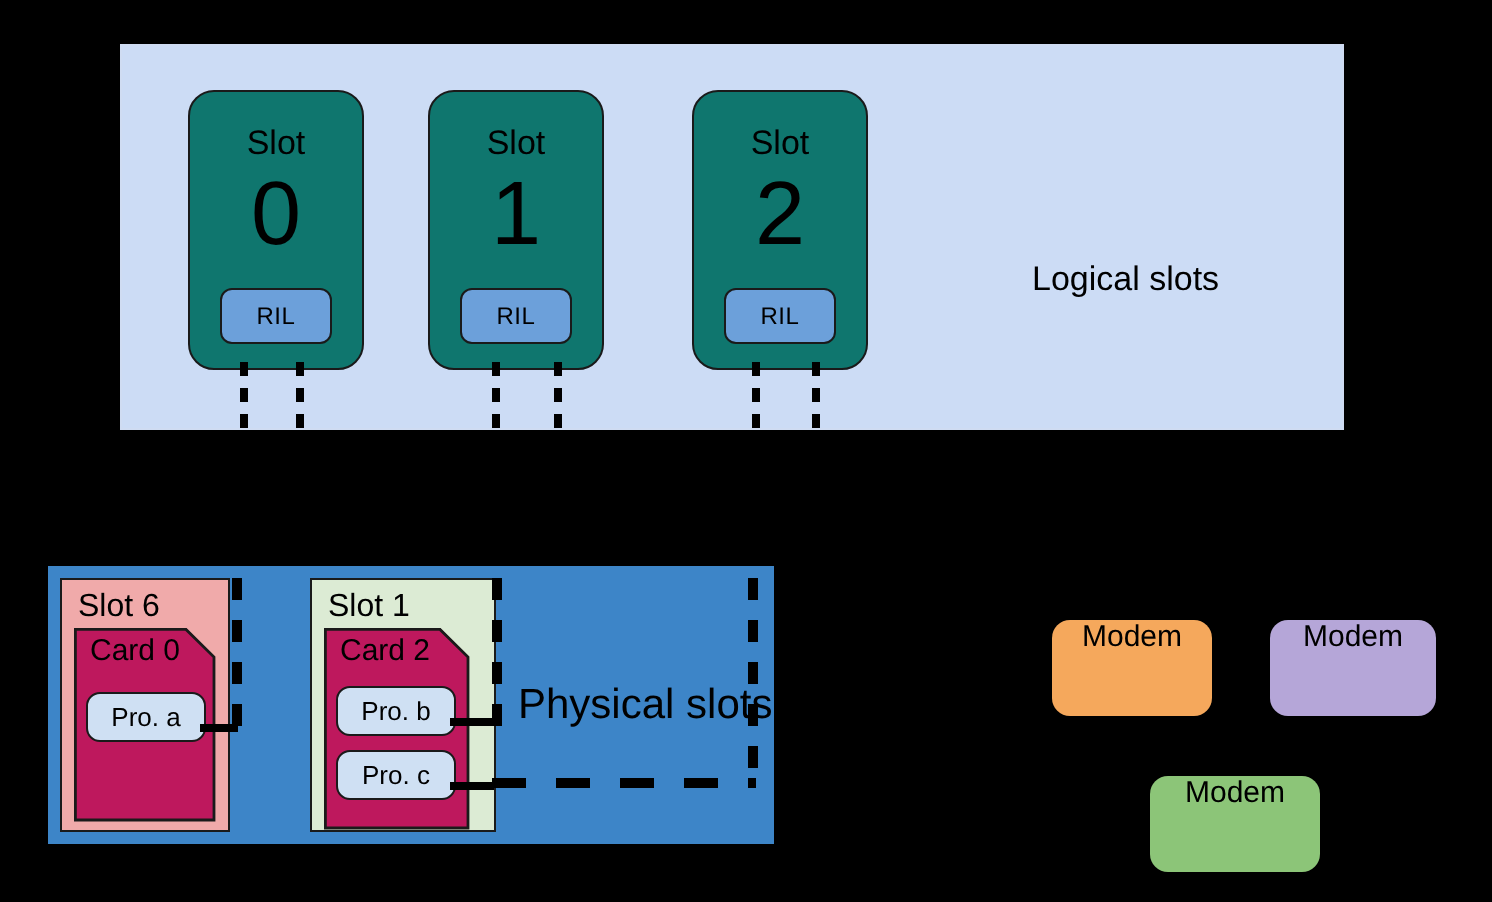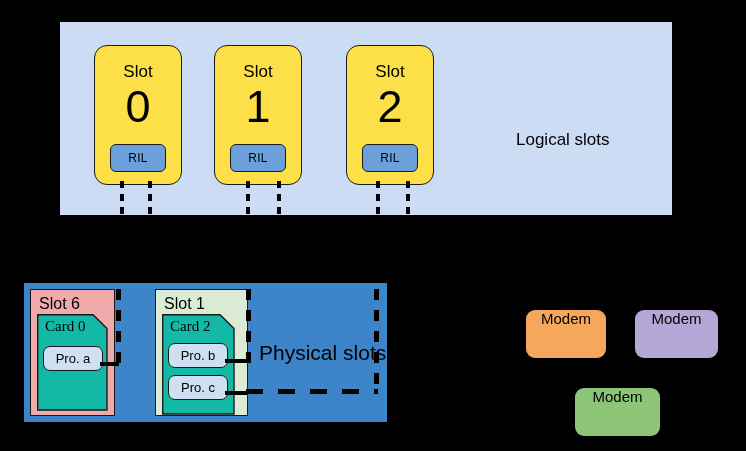--- a/index.html
+++ b/index.html
@@ -5,21 +5,21 @@
   html,body{margin:0;padding:0;background:#000;}
   body{width:746px;height:451px;overflow:hidden;
        font-family:"Liberation Sans","DejaVu Sans",sans-serif;color:#000;}
   #stage{position:relative;width:746px;height:451px;background:#000;}
 
   .abs{position:absolute;box-sizing:border-box;}
 
   
   #logical-panel{left:60px;top:22px;width:612px;height:193px;
                  background:#ccdcf5;border:1px solid #cfdcf2;}
-  .slot-card{background:#fde047;border:1.4px solid #1a1a1a;border-radius:13px;}
+  .slot-card{background:#0f766e;border:1.4px solid #1a1a1a;border-radius:13px;}
   .slot-word{position:absolute;left:0;right:0;top:16px;text-align:center;
              font-size:17px;line-height:20px;}
   .slot-num{position:absolute;left:0;right:0;top:36px;text-align:center;
             font-size:45px;line-height:50px;font-weight:400;}
   .ril-box{position:absolute;left:15px;right:15px;bottom:12px;height:26px;
            background:#6ca0da;border:1.3px solid #1a1a1a;border-radius:6px;
            display:flex;align-items:center;justify-content:center;
            font-size:12px;letter-spacing:.3px;}
   #logical-label{left:455px;top:107px;font-size:17px;white-space:nowrap;}
 
@@ -28,22 +28,22 @@
         background-size:4px 13px;}
 
   
   #physical-panel{left:24px;top:283px;width:363px;height:139px;background:#3d85c8;}
   .phys-slot{border:1.4px solid #1a1a1a;}
   #phys-slot0{left:30px;top:289px;width:85px;height:127px;background:#f0aaaa;}
   #phys-slot1{left:155px;top:289px;width:93px;height:127px;background:#dcebd4;}
   .phys-slot-label{position:absolute;left:8px;top:4px;font-size:16px;line-height:19px;}
 
   
-  .card{position:absolute;background:#14b8a6;
-        clip-path:polygon(0 0, calc(100% - 14px) 0, 100% 14px, 100% 100%, 0 100%);font-family:Liberation Serif, serif;}
+  .card{position:absolute;background:#be185d;
+        clip-path:polygon(0 0, calc(100% - 14px) 0, 100% 14px, 100% 100%, 0 100%);}
   .card-title{position:absolute;left:8px;top:3px;font-size:15px;line-height:18px;}
 
   .pro-box{position:absolute;background:#cfe0f3;border:1.3px solid #1a1a1a;
            border-radius:7px;display:flex;align-items:center;justify-content:center;
            font-size:13px;}
 
   
   .conn{position:absolute;background:#000;height:4px;}
 
   

